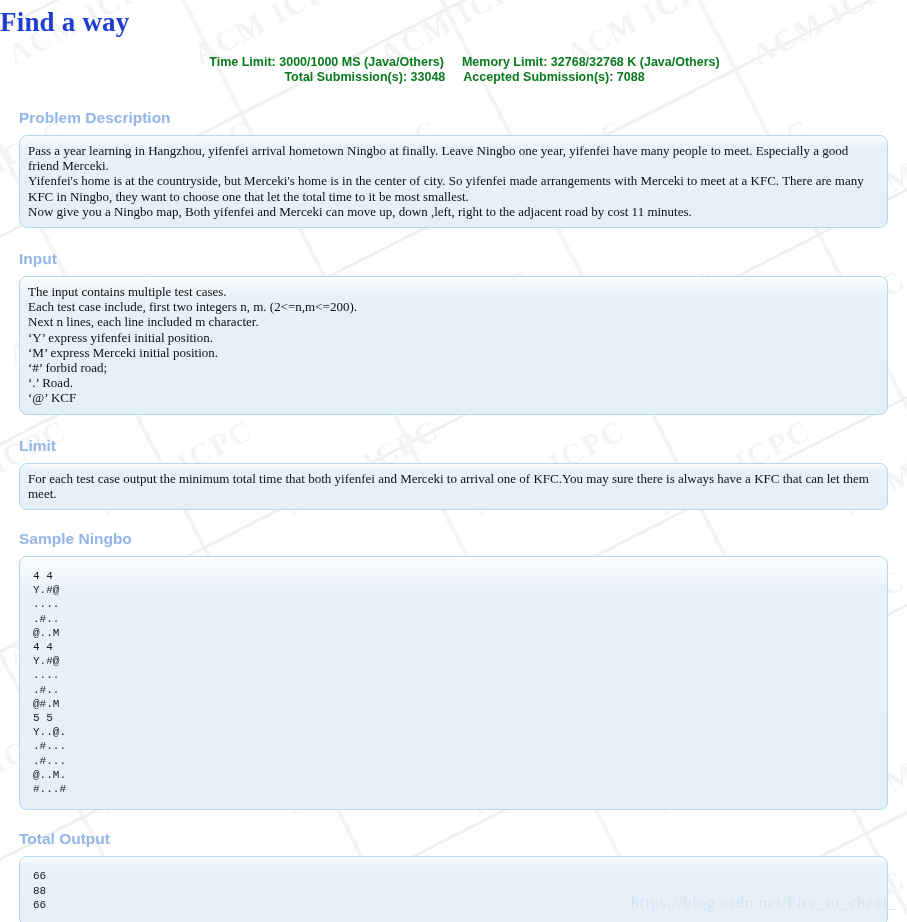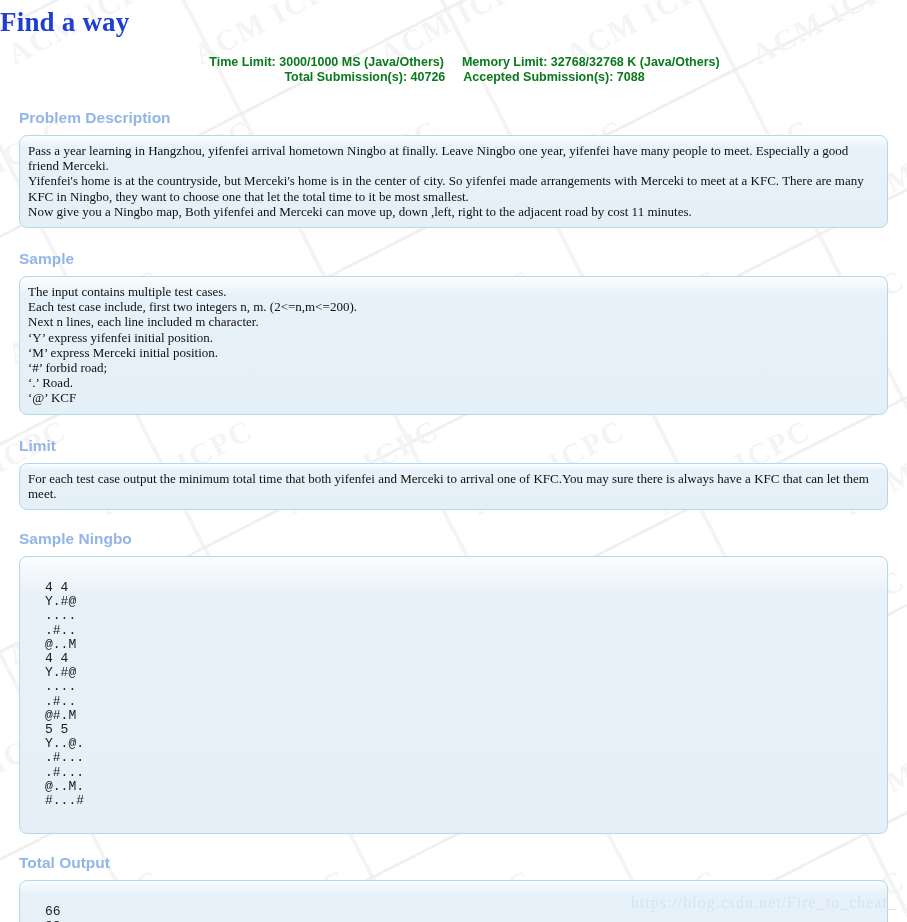--- a/index.html
+++ b/index.html
@@ -92,23 +92,23 @@
     padding: 7px 9px 8px 8px;
   }
   .sec-box p {
     margin: 0;
     font-family: "Liberation Serif", serif;
     font-size: 13px;
     line-height: 15.2px;
     color: #101010;
   }
   pre.code {
-    margin: 17px;
+    margin: 5px;
     font-family: "Liberation Mono", monospace;
-    font-size: 13px;
+    font-size: 11px;
     line-height: 14.2px;
     color: #1a1a1a;
     white-space: pre;
   }
 
   #gap-desc { height: 24px; }
   #gap-in { height: 22px; }
   #gap-out { height: 22px; }
   #gap-si { height: 20px; }
 
@@ -172,37 +172,37 @@
 
   <div class="content">
 
     <div id="title">Find a way</div>
 
     <div id="stats">
       <div>
         <span>Time Limit: 3000/1000 MS (Java/Others)</span><span class="stat-gap"></span><span>Memory Limit: 32768/32768 K (Java/Others)</span>
       </div>
       <div>
-        <span>Total Submission(s): 40726</span><span class="stat-gap"></span><span>Accepted Submission(s): 7088</span>
+        <span>Total Submission(s): 33048</span><span class="stat-gap"></span><span>Accepted Submission(s): 7088</span>
       </div>
     </div>
 
     <div id="gap-desc"></div>
 
     <div class="section">
       <div class="sec-head">Problem Description</div>
       <div class="sec-box">
         <p>Pass a year learning in Hangzhou, yifenfei arrival hometown Ningbo at finally. Leave Ningbo one year, yifenfei have many people to meet. Especially a good friend Merceki.<br>Yifenfei's home is at the countryside, but Merceki's home is in the center of city. So yifenfei made arrangements with Merceki to meet at a KFC. There are many KFC in Ningbo, they want to choose one that let the total time to it be most smallest.<br>Now give you a Ningbo map, Both yifenfei and Merceki can move up, down ,left, right to the adjacent road by cost 11 minutes.</p>
       </div>
     </div>
 
     <div id="gap-in"></div>
 
     <div class="section">
-      <div class="sec-head">Sample</div>
+      <div class="sec-head">Input</div>
       <div class="sec-box">
         <p>The input contains multiple test cases.<br>Each test case include, first two integers n, m. (2&lt;=n,m&lt;=200).<br>Next n lines, each line included m character.<br>‘Y’ express yifenfei initial position.<br>‘M’   express Merceki initial position.<br>‘#’ forbid road;<br>‘.’ Road.<br>‘@’ KCF</p>
       </div>
     </div>
 
     <div id="gap-out"></div>
 
     <div class="section">
       <div class="sec-head">Limit</div>
       <div class="sec-box">

